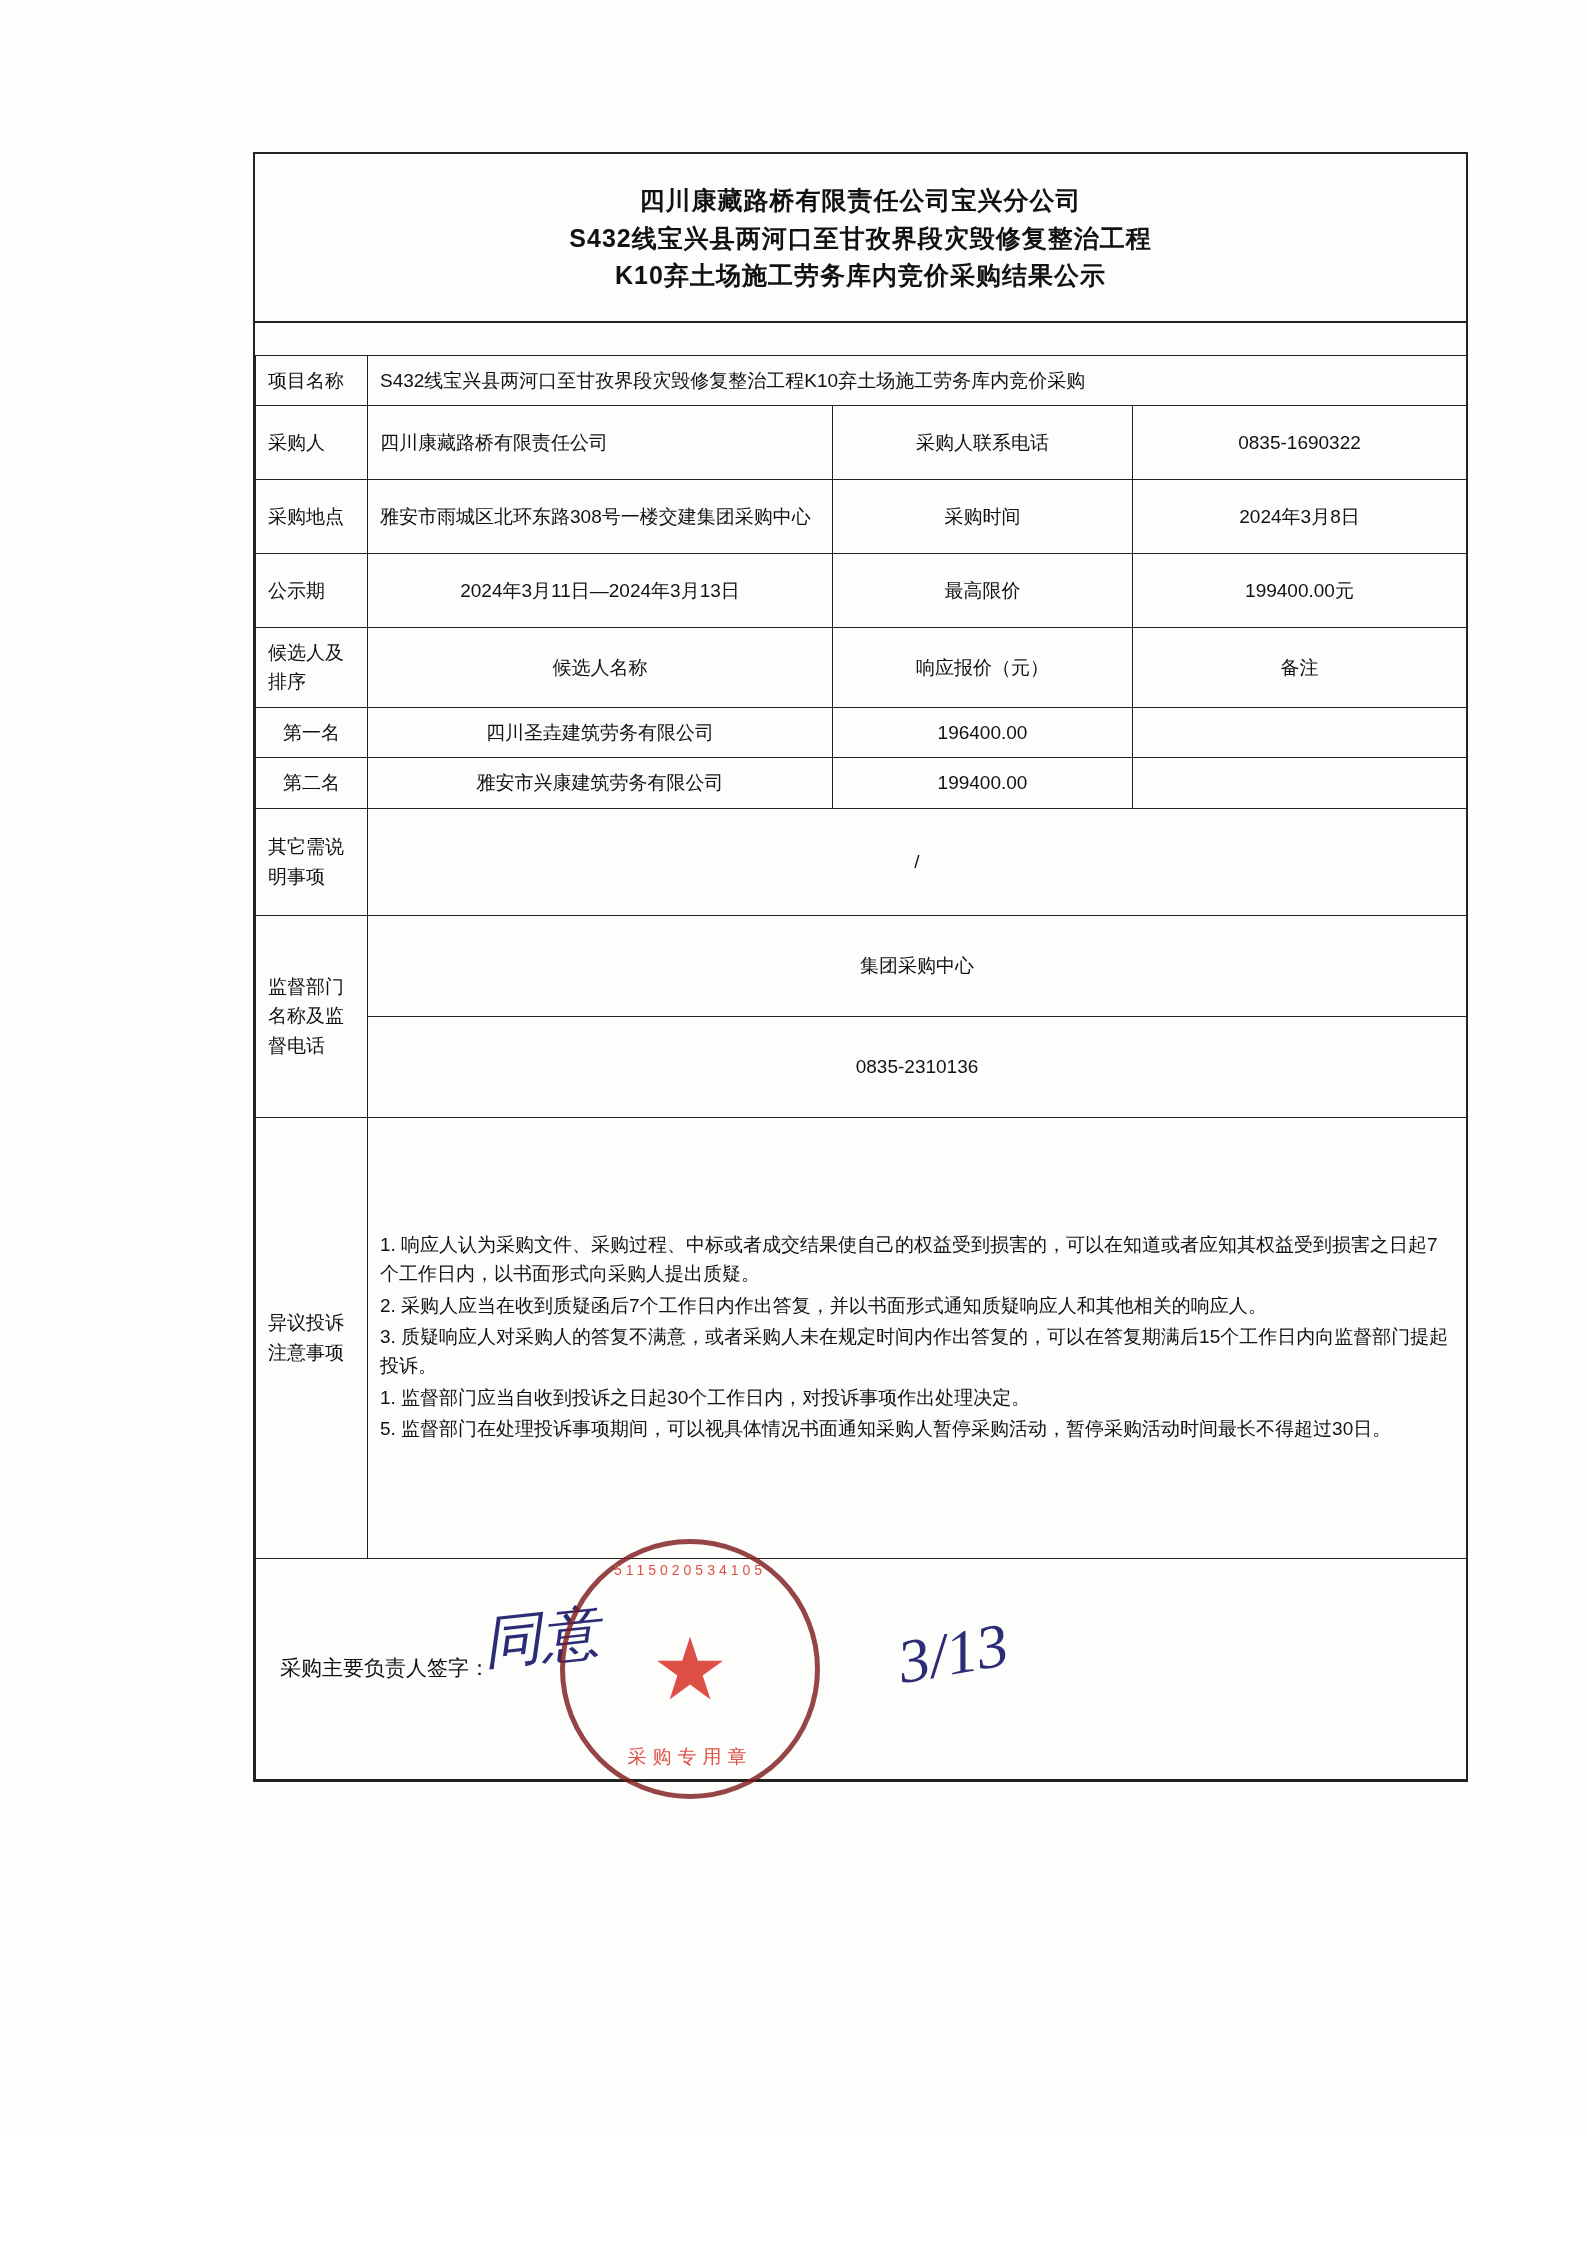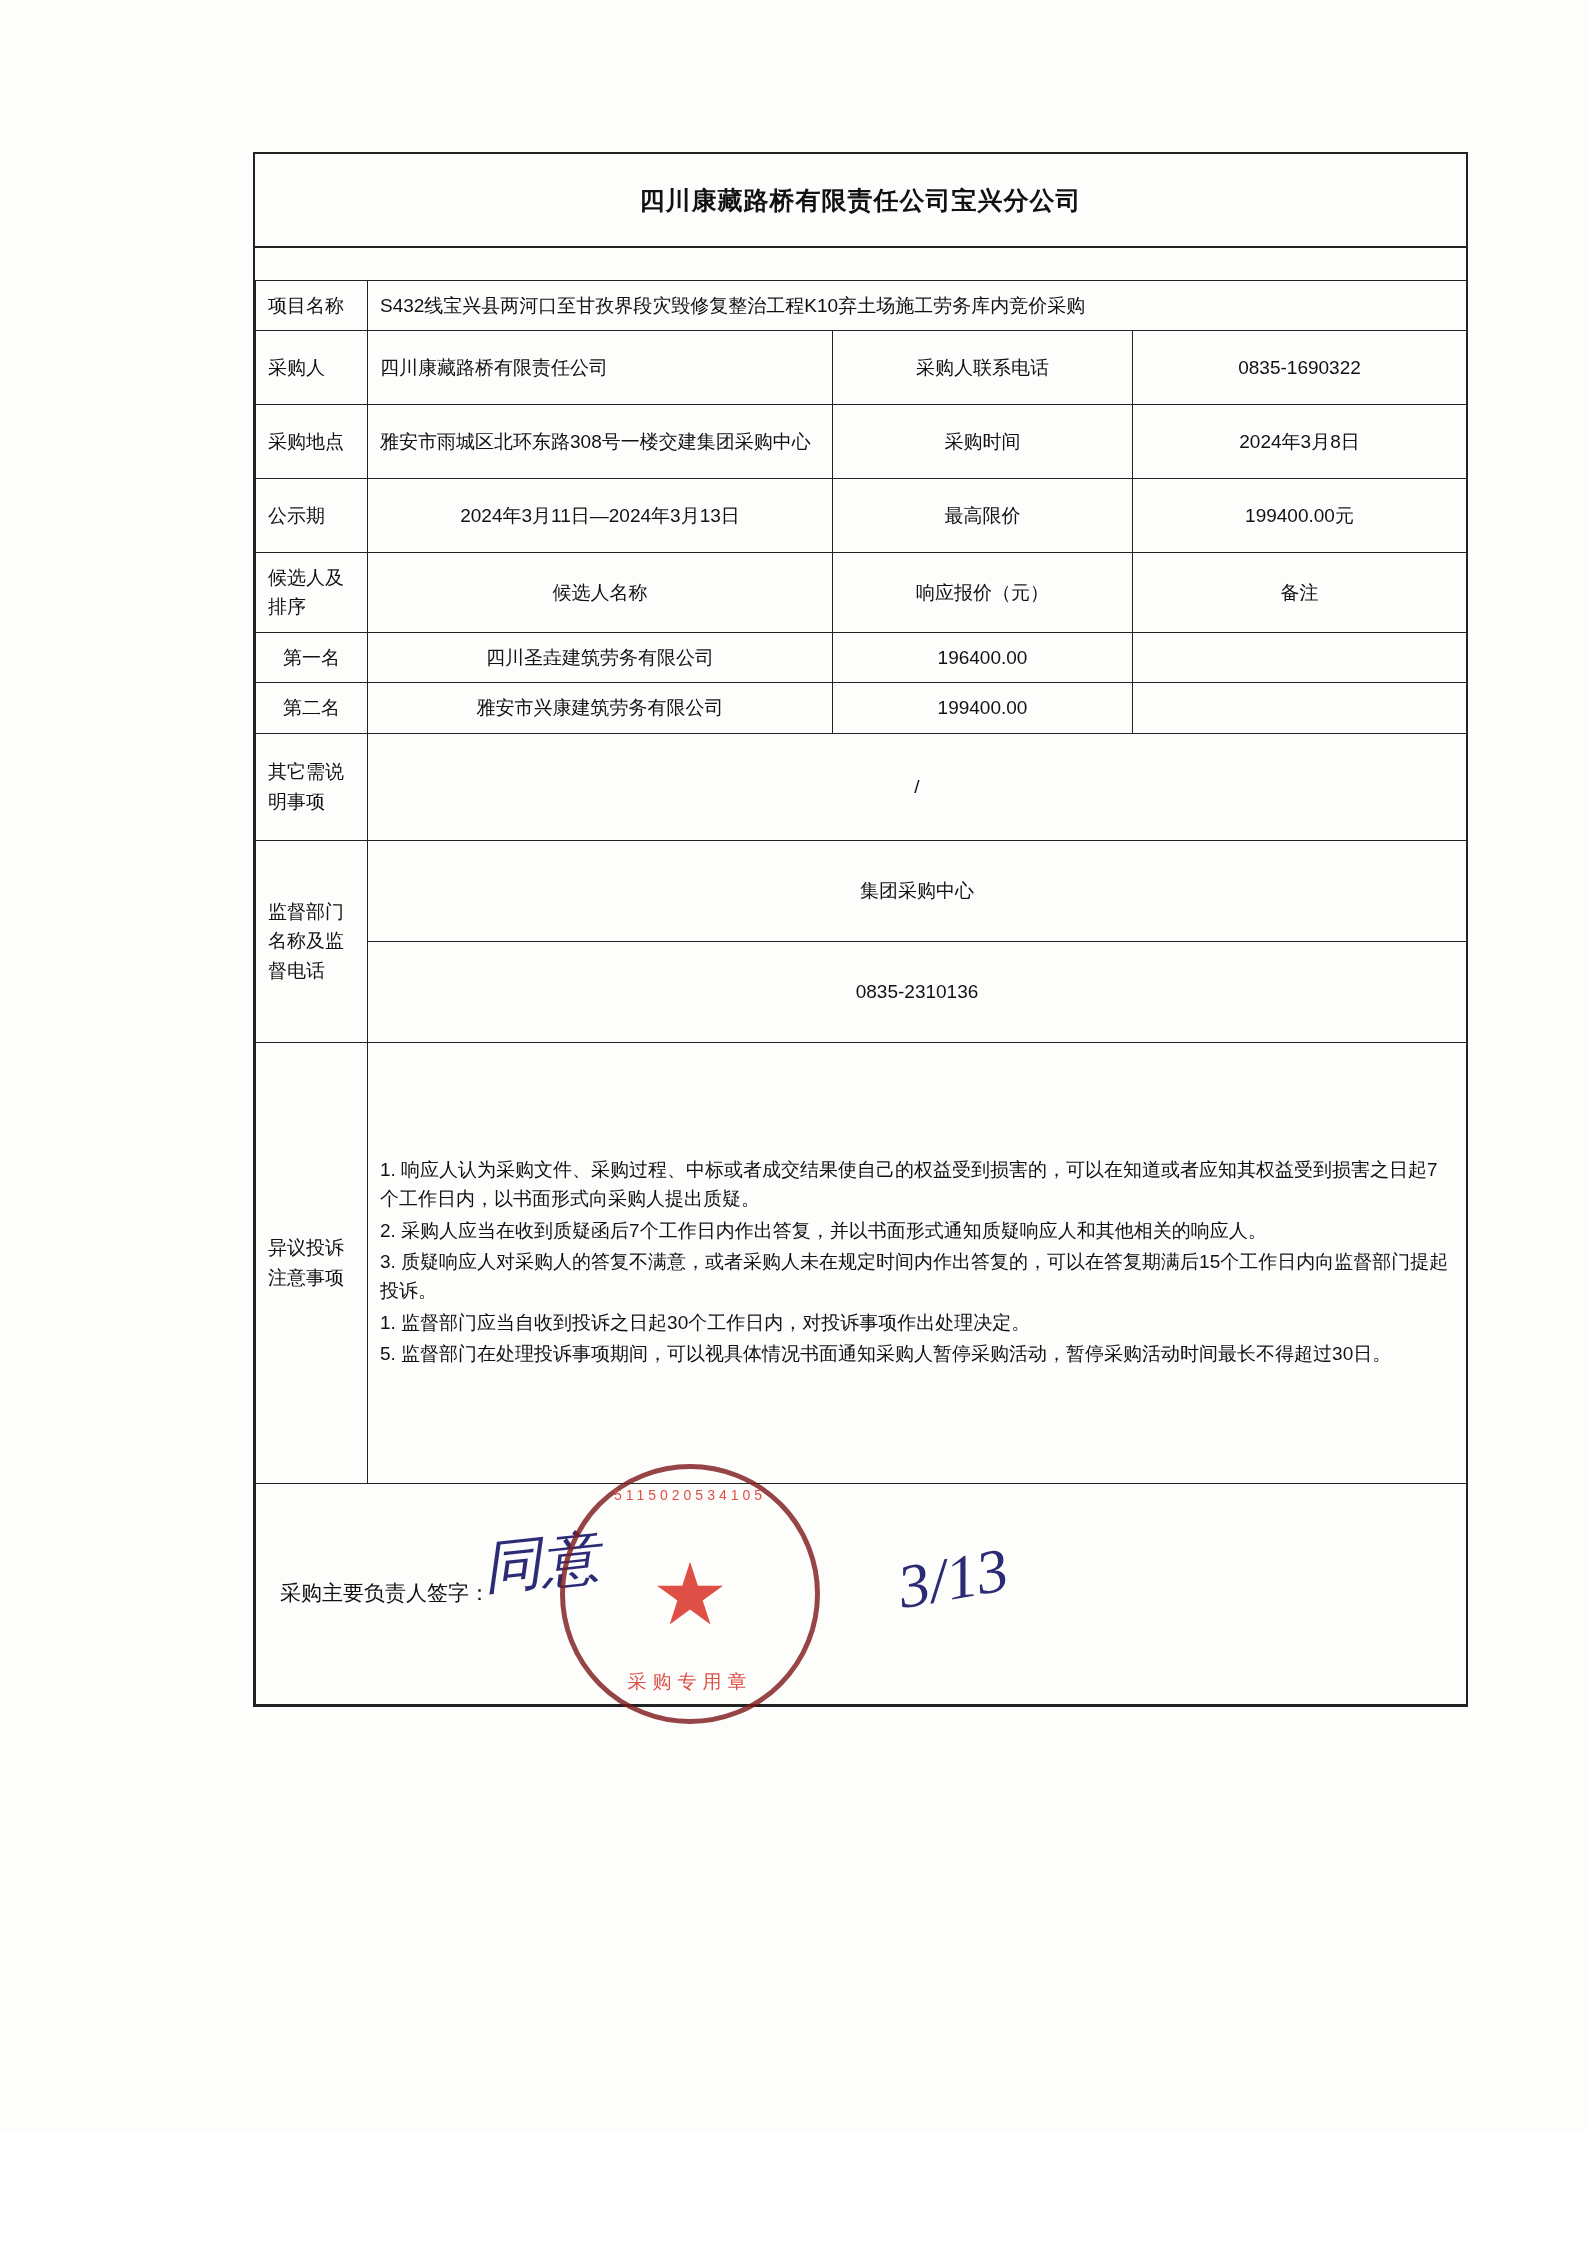--- a/index.html
+++ b/index.html
@@ -155,20 +155,22 @@
   .slash { text-align: center; font-size: 20px; }
 </style>
 </head>
 <body>
 
 <div class="page">
   <div class="doc">
 
     <div class="title-block">
       <div class="title-line">四川康藏路桥有限责任公司宝兴分公司</div>
+      <div class="title-line">S432线宝兴县两河口至甘孜界段灾毁修复整治工程</div>
+      <div class="title-line">K10弃土场施工劳务库内竞价采购结果公示</div>
     </div>
 
     <table class="main">
       <colgroup>
         <col style="width:112px">
         <col style="width:465px">
         <col style="width:300px">
         <col style="width:334px">
       </colgroup>
 

